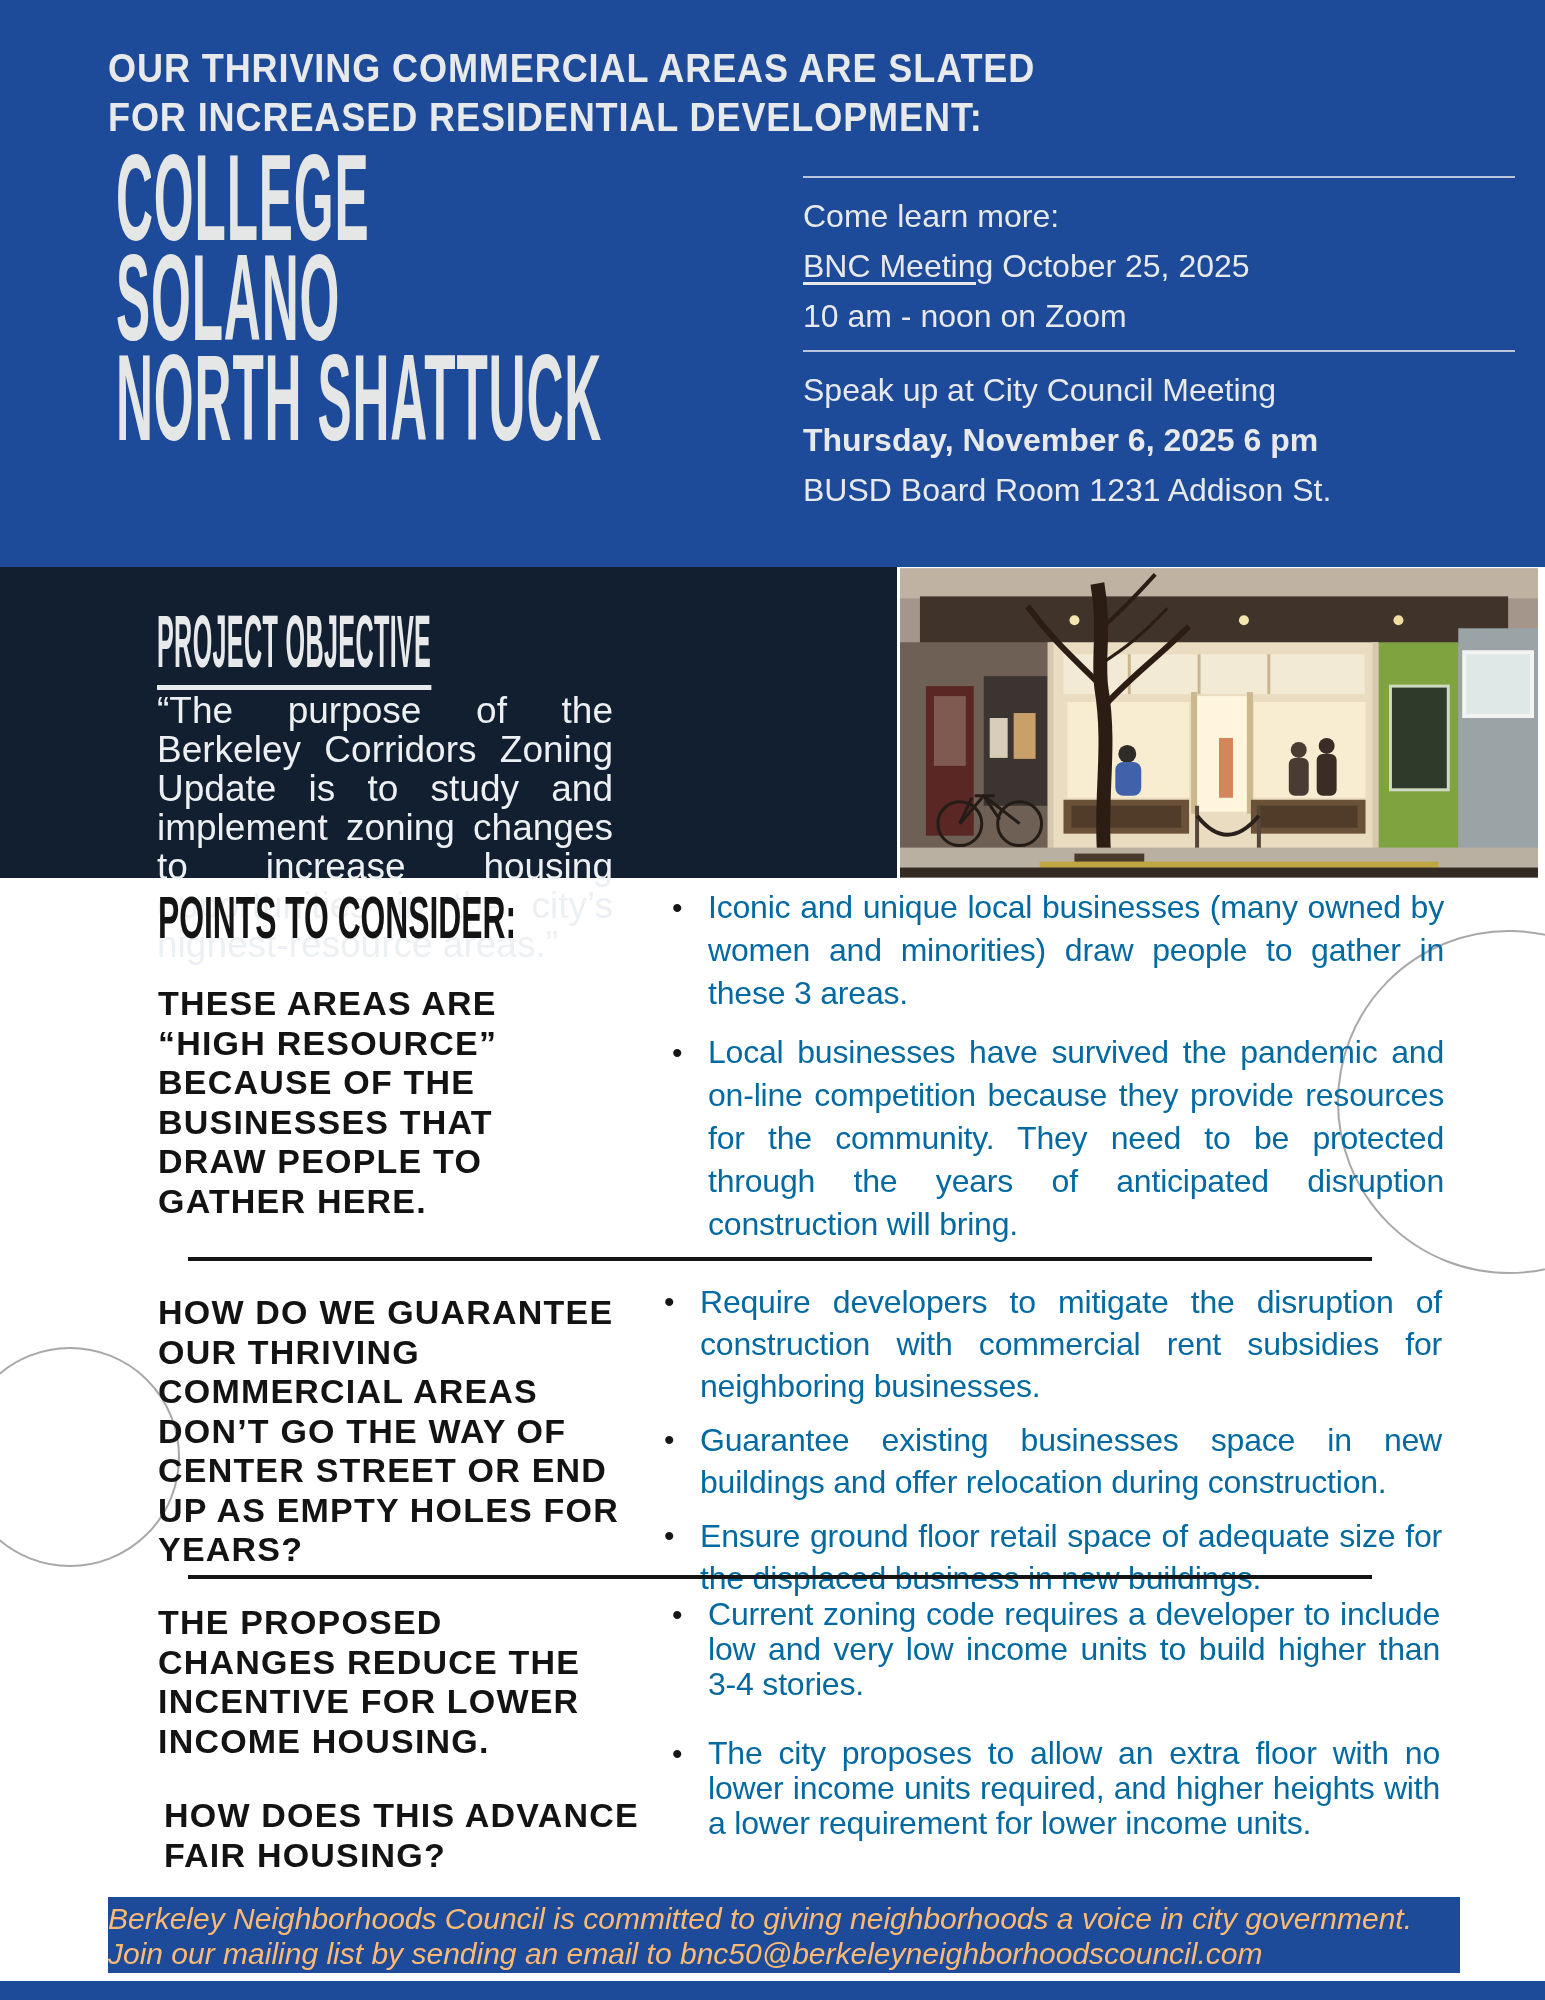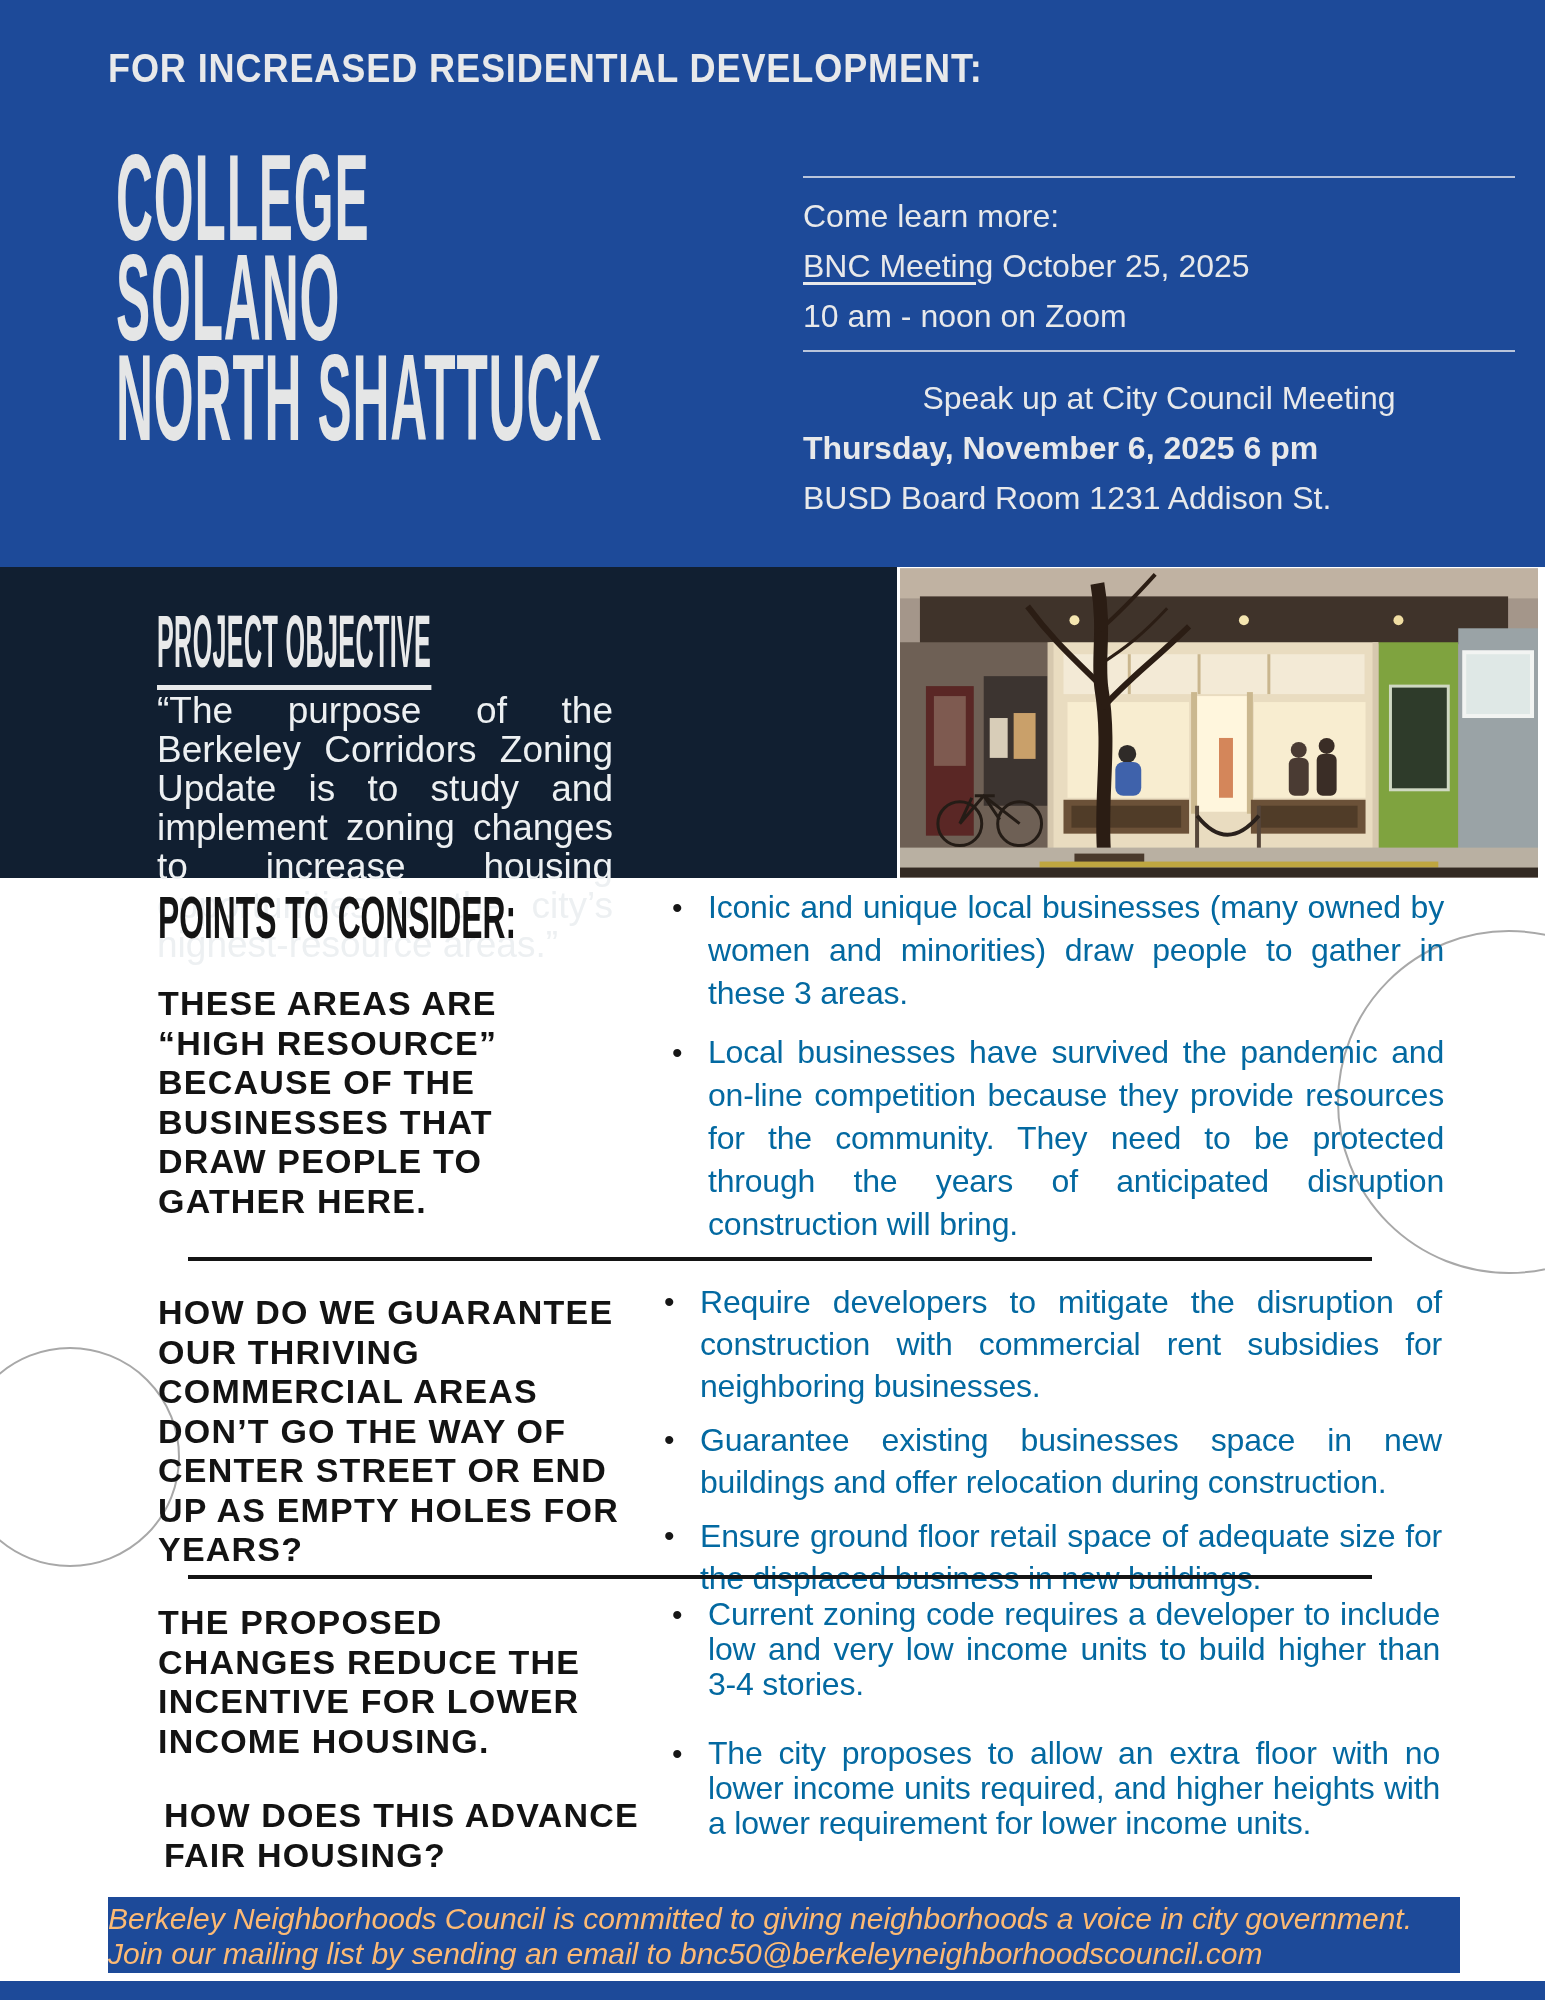--- a/index.html
+++ b/index.html
@@ -22,21 +22,21 @@
   .kicker .cond{font-size:41px;line-height:49px;letter-spacing:1px;transform:scaleX(.88);}
   .cond{display:inline-block;transform-origin:left top;white-space:nowrap;font-weight:bold;}
   .big-title{position:absolute;left:116px;top:148px;color:#e5e6e6;}
   .big-title .line{height:100px;}
   .big-title .cond{font-size:122px;line-height:100px;letter-spacing:2px;transform:scaleX(.42);}
   .events{position:absolute;left:803px;top:176px;width:712px;color:var(--light-text);font-size:32px;line-height:50px;}
   .sep{height:2px;background:#d5dbe6;opacity:.85;}
   .events .sep2{margin-top:9px;}
   .events p{margin:0;}
   .events .first{margin-top:13px;}
-  .events .cta{margin-top:21px;text-align:center;}
+  .events .cta{margin-top:13px;}
   .u{text-decoration:underline;text-underline-offset:5px;cursor:pointer;}
   .gap-l{margin-left:9px;}
   .bold{font-weight:bold;}
   
   .objective{position:absolute;left:0;top:567px;width:897px;height:311px;background:var(--navy);}
   .obj-heading{position:absolute;left:157px;top:36px;color:var(--light-text);}
   .obj-heading .cond{font-size:74px;line-height:78px;transform:scaleX(.34);letter-spacing:1px;
     border-bottom:5px solid #e8e9ea;padding-bottom:4px;}
   .obj-quote{position:absolute;left:157px;top:124px;width:456px;margin:0;color:#edf0f2;
     font-size:37px;line-height:39px;text-align:justify;}
@@ -76,20 +76,21 @@
   .footer-box .f1{margin-top:4px;}
   .bottom-strip{position:absolute;left:0;top:1981px;width:1545px;height:19px;background:var(--footer-blue);}
 </style>
 </head>
 <body>
 
 <div class="page">
 
   <div class="header">
     <div class="kicker">
+      <div class="line"><span class="cond">OUR THRIVING COMMERCIAL AREAS ARE SLATED</span></div>
       <div class="line"><span class="cond">FOR INCREASED RESIDENTIAL DEVELOPMENT:</span></div>
     </div>
 
     <div class="big-title">
       <div class="line"><span class="cond">COLLEGE</span></div>
       <div class="line"><span class="cond">SOLANO</span></div>
       <div class="line"><span class="cond">NORTH SHATTUCK</span></div>
     </div>
 
     <div class="events">

